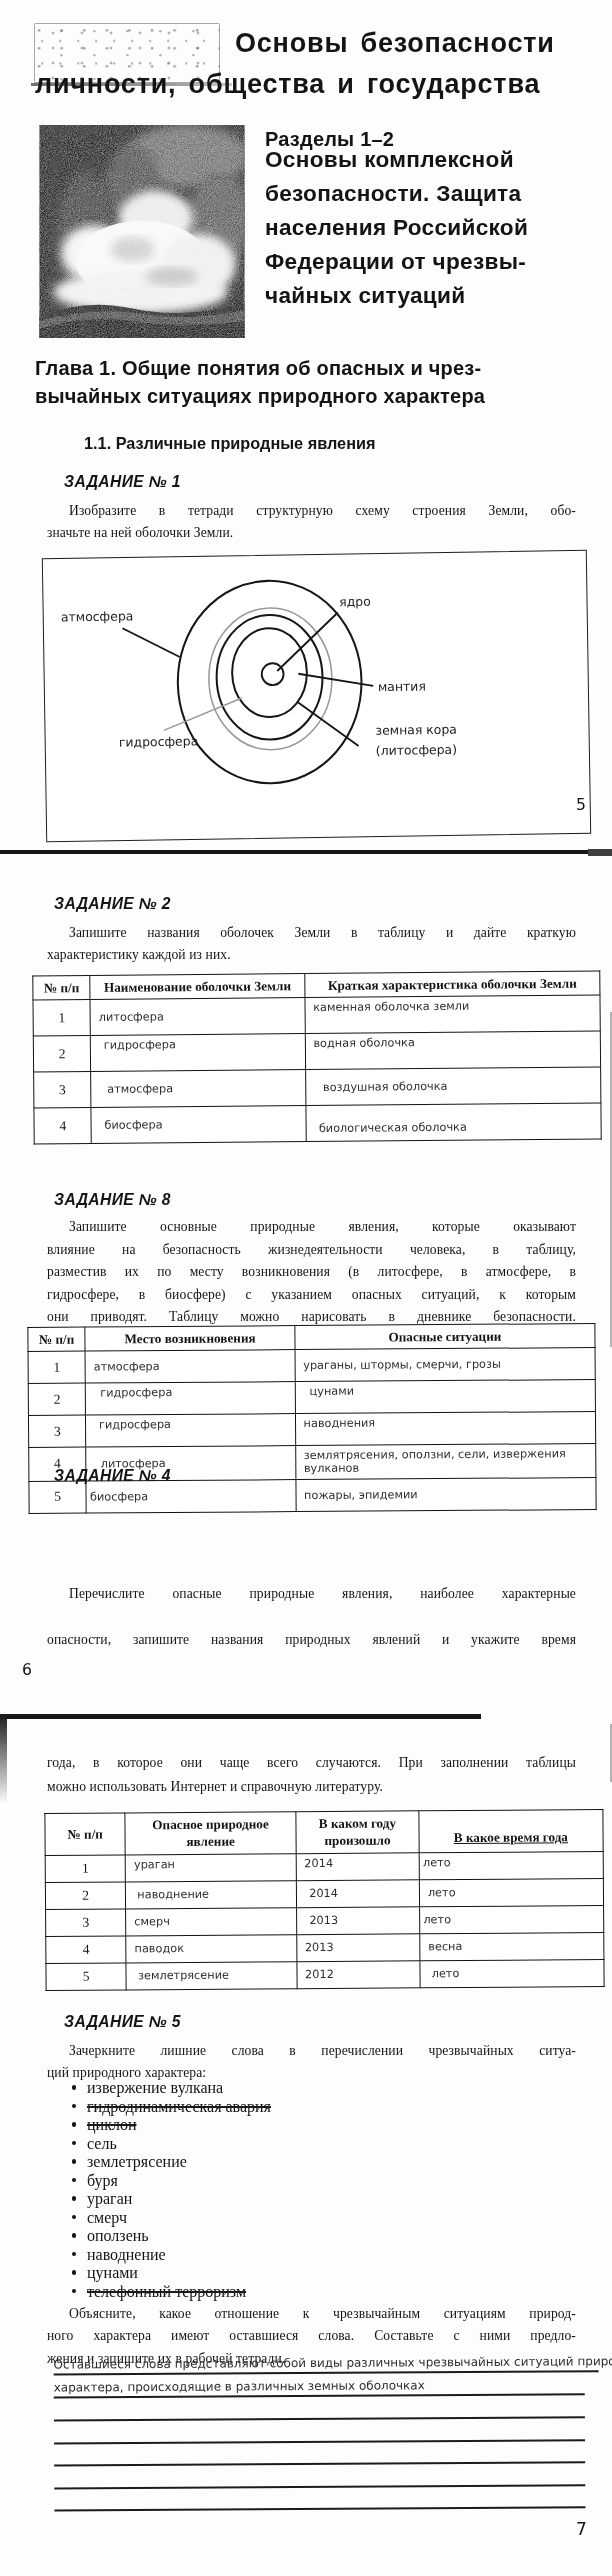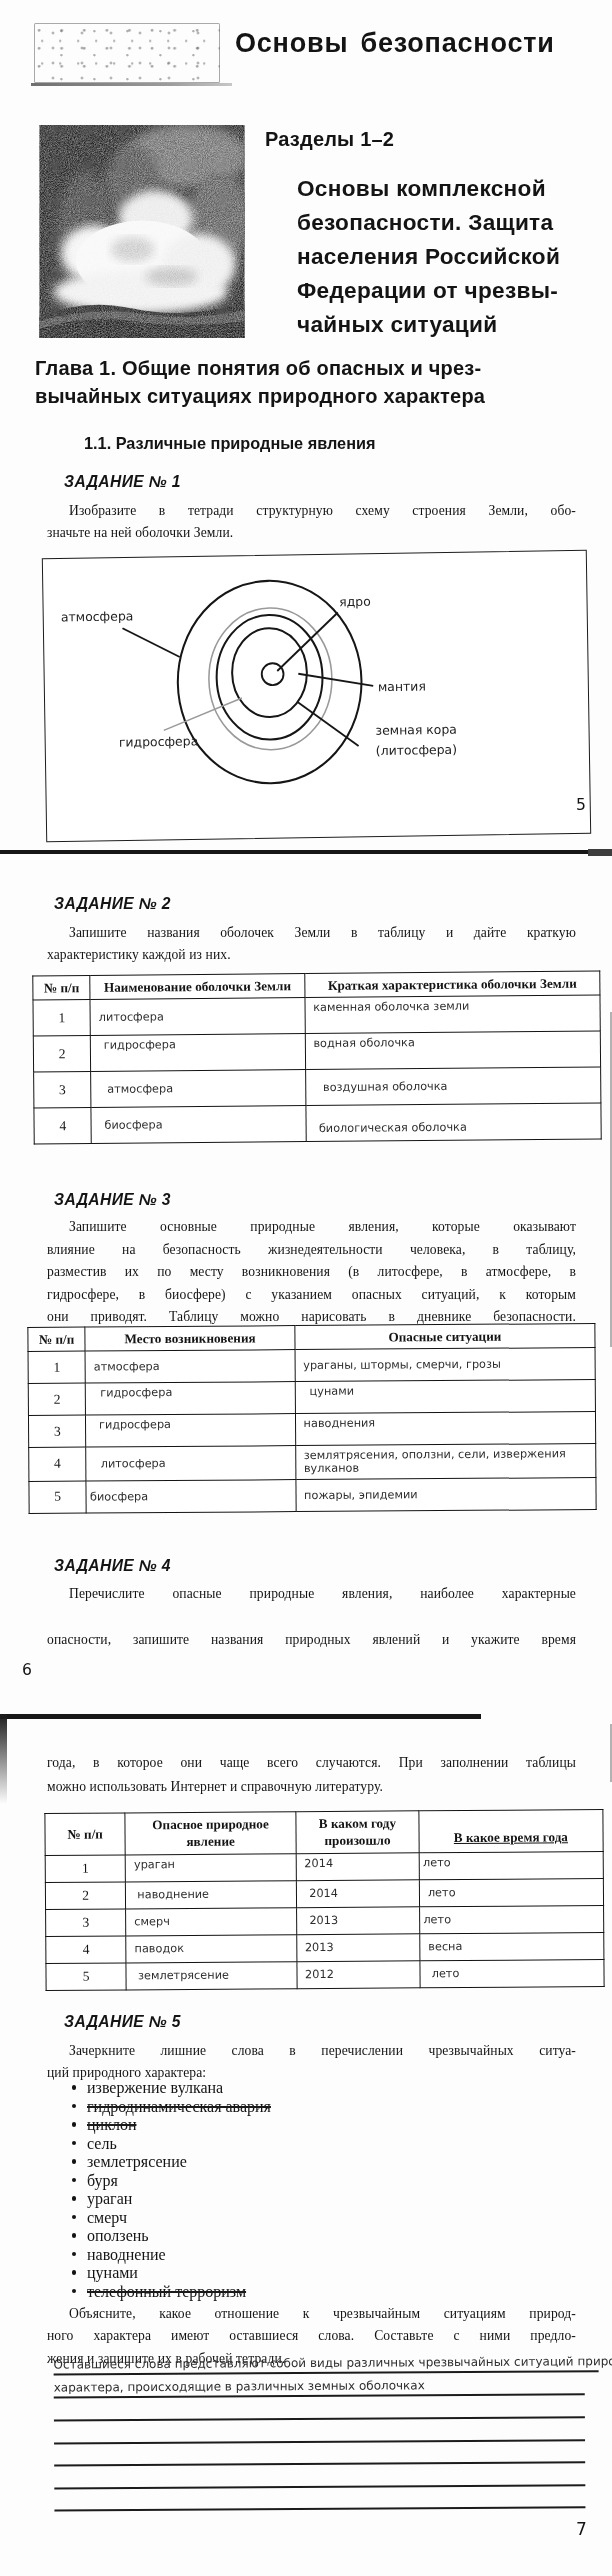--- a/index.html
+++ b/index.html
@@ -42,20 +42,21 @@
 </style>
 </head>
 <body>
 
 <div id="canvas">
 
   <div class="abs stamp" style="left:34px;top:23.4px;width:184px;height:58px;"></div>
   <div class="abs" style="left:31px;top:83px;width:201px;height:3.1px;background:linear-gradient(90deg,#6f6f6f,#9d9d9d 70%,#c7c7c7);"></div>
 
   <div class="abs booktitle" style="left:235px;top:28px;">Основы безопасности</div>
+  <div class="abs booktitle" style="left:35px;top:69px;">личности, общества и государства</div>
 
   <div class="abs" style="left:39px;top:125px;width:206px;height:213px;">
     <svg width="206" height="213" viewBox="0 0 264 274">
       <defs>
         <filter id="grain">
             <feTurbulence type="fractalNoise" baseFrequency="0.8" numOctaves="3" stitchTiles="stitch"></feTurbulence>
           <feColorMatrix type="matrix" values="0 0 0 0 1  0 0 0 0 1  0 0 0 0 1  0.9 0.9 0.9 0 -0.9"></feColorMatrix>
           </filter>
         <filter id="soft">
             <feGaussianBlur stdDeviation="6"></feGaussianBlur>
@@ -75,21 +76,21 @@
         <ellipse cx="120" cy="160" rx="28" ry="16" fill="#c9c9c9" filter="url(#soft)"></ellipse>
         <ellipse cx="170" cy="195" rx="34" ry="12" fill="#bdbdbd" filter="url(#soft)"></ellipse>
       </g>
       <path d="M0,248 Q55,222 120,236 Q185,250 264,230 L264,274 L0,274 Z" fill="#181818"></path>
       <path d="M0,252 Q70,232 140,244 Q200,252 264,238 L264,252 Q190,262 120,252 Q60,244 0,262 Z" fill="#4c4c4c" opacity=".8"></path>
       <rect width="264" height="274" filter="url(#grain)" opacity=".5"></rect>
     </svg>
   </div>
 
   <div class="abs h3" style="left:265px;top:128px;">Разделы 1–2</div>
-  <div class="abs" style="left:265px;top:176px;margin-left:32px;">
+  <div class="abs" style="left:265px;top:147px;">
     <div class="h2" style="height:34px;">Основы комплексной</div>
     <div class="h2" style="height:34px;">безопасности. Защита</div>
     <div class="h2" style="height:34px;">населения Российской</div>
     <div class="h2" style="height:34px;">Федерации от чрезвы-</div>
     <div class="h2" style="height:34px;">чайных ситуаций</div>
   </div>
 
   <div class="abs h3" style="left:35px;top:357px;">Глава 1. Общие понятия об опасных и чрез-</div>
   <div class="abs h3" style="left:35px;top:385px;">вычайных ситуациях природного характера</div>
 
@@ -153,21 +154,21 @@
       <td class="ans" style="padding-left:17px;">воздушная оболочка</td>
     </tr>
     <tr style="height:36px;">
       <td class="num">4</td>
       <td class="ans" style="padding-left:12.5px;">биосфера</td>
       <td class="ans" style="padding-left:12.5px;vertical-align:bottom;padding-bottom:6.2px;">биологическая оболочка</td>
     </tr>
   </tbody>
     </table>
 
-  <div class="abs task" style="left:54px;top:1191px;">ЗАДАНИЕ № 3</div>
+  <div class="abs task" style="left:54px;top:1191px;">ЗАДАНИЕ № 8</div>
   <div class="abs bl j ind" style="left:47px;top:1216px;">Запишите основные природные явления, которые оказывают</div>
   <div class="abs bl j" style="left:47px;top:1239px;">влияние на безопасность жизнедеятельности человека, в таблицу,</div>
   <div class="abs bl j" style="left:47px;top:1261px;">разместив их по месту возникновения (в литосфере, в атмосфере, в</div>
   <div class="abs bl j" style="left:47px;top:1284px;">гидросфере, в биосфере) с указанием опасных ситуаций, к которым</div>
   <div class="abs bl j" style="left:47px;top:1306px;">они приводят. Таблицу можно нарисовать в дневнике безопасности.</div>
 
   <table class="tb abs" style="left:28px;top:1325px;transform:rotate(-0.4deg);">
     <tbody>
         <tr>
       <th style="width:47px;">№ п/п</th>
@@ -195,21 +196,21 @@
       <td class="ans">землятрясения, оползни, сели, извержения вулканов</td>
     </tr>
     <tr style="height:32px;">
       <td class="num">5</td>
       <td class="ans" style="padding-left:3.1px;">биосфера</td>
       <td class="ans">пожары, эпидемии</td>
     </tr>
   </tbody>
     </table>
 
-  <div class="abs task" style="left:54px;top:1557px;">ЗАДАНИЕ № 4</div>
+  <div class="abs task" style="left:54px;top:1467px;">ЗАДАНИЕ № 4</div>
   <div class="abs bl j ind" style="left:47px;top:1583px;">Перечислите опасные природные явления, наиболее характерные</div>
   <div class="abs bl j" style="left:47px;top:1629px;">опасности, запишите названия природных явлений и укажите время</div>
 
   <div class="abs pagenum" style="left:22px;top:1661px;">6</div>
 
   <div class="abs divider" style="left:0;top:1714px;width:481px;height:4.7px;"></div>
   <div class="abs" style="left:0;top:1714px;width:7px;height:90px;background:linear-gradient(#1c1c1c,rgba(60,60,60,0));"></div>
   <div class="abs edge" style="left:610px;top:1724px;width:1.6px;height:58px;"></div>
 
   <div class="abs bl j" style="left:47px;top:1752px;">года, в которое они чаще всего случаются. При заполнении таблицы</div>

